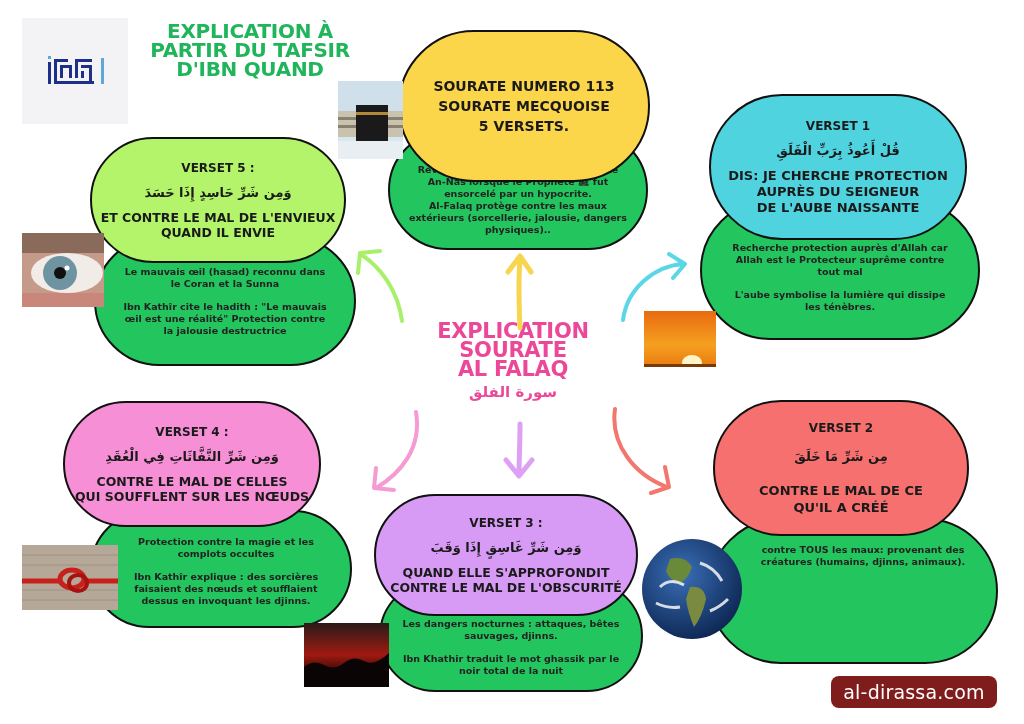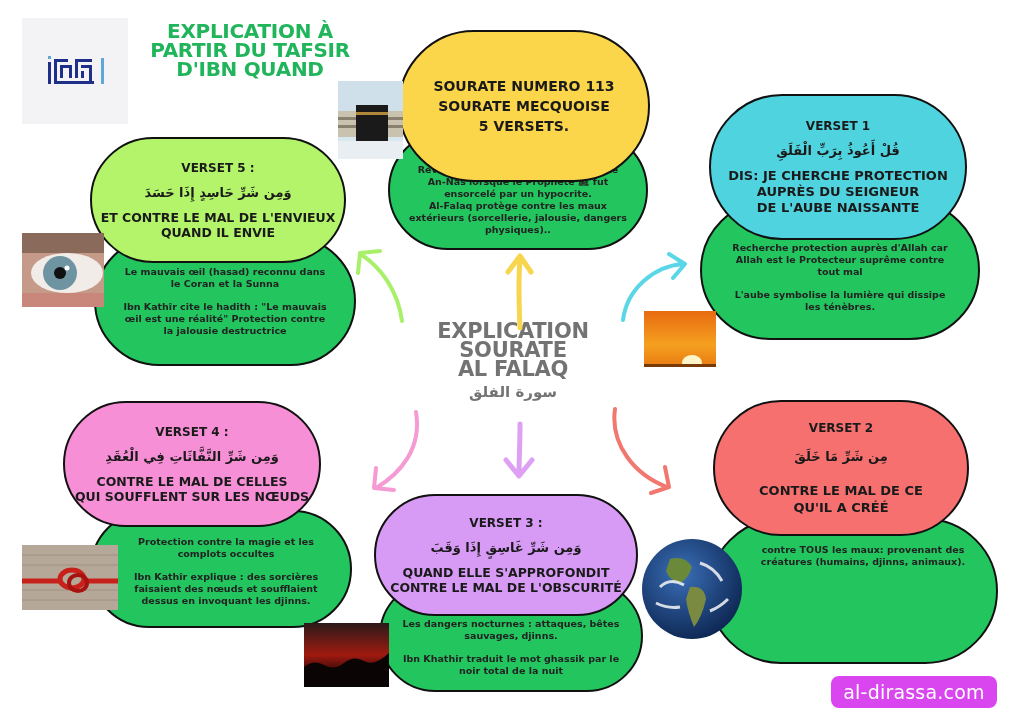--- a/index.html
+++ b/index.html
@@ -8,40 +8,40 @@
 
   .logo-box { position: absolute; left: 22px; top: 18px; width: 106px; height: 106px; background: #f3f3f5; }
   .logo-mark { position: absolute; left: 26px; top: 38px; width: 50px; height: 30px; }
   .logo-side { position: absolute; left: 79px; top: 40px; width: 3px; height: 26px; background: #5fa8d8; }
 
   .main-title { position: absolute; left: 140px; top: 22px; width: 220px; text-align: center;
     color: #1db954; font-weight: bold; font-size: 20px; line-height: 19px; letter-spacing: -0.3px;
     font-family: "DejaVu Sans", sans-serif; color:#21b55b; }
 
   .center-title { position: absolute; left: 418px; top: 322px; width: 190px; text-align: center;
-    color: #737373; font-weight: bold; font-size: 21px; line-height: 19px; letter-spacing: -0.3px; }
+    color: #ec4899; font-weight: bold; font-size: 21px; line-height: 19px; letter-spacing: -0.3px; }
   .center-title .ar { display: block; font-size: 15px; line-height: 26px; margin-top: 0px; }
 
   
   .pill { position: absolute; border: 2px solid #111; border-radius: 999px / 999px; }
   .top-pill { z-index: 3; display: flex; flex-direction: column; align-items: center; justify-content: center; text-align: center; }
   .bottom-pill { z-index: 2; background: #22c55e; display: flex; flex-direction: column; align-items: center; text-align: center; }
 
   .v-label { font-weight: bold; font-size: 12px; line-height: 15px; }
   .v-arabic { font-family: "DejaVu Sans", sans-serif; font-size: 13px; line-height: 22px; direction: rtl; margin: 6px 0 6px; font-weight: bold; }
   .v-fr { font-weight: bold; font-size: 12.5px; line-height: 15px; }
   .desc { font-size: 9.5px; line-height: 12px; font-weight: bold; color: #222; }
   .desc p { margin: 0; }
   .desc p + p { margin-top: 11px; }
 
   .photo { position: absolute; z-index: 5; }
 
   .arrow { position: absolute; z-index: 1; }
 
-  .brand { position: absolute; left: 831px; top: 676px; width: 166px; height: 32px; background: #d946ef; border-radius: 8px;
+  .brand { position: absolute; left: 831px; top: 676px; width: 166px; height: 32px; background: #7f1d1d; border-radius: 8px;
     color: #fff; font-size: 19px; text-align: center; line-height: 32px; font-family: "DejaVu Sans", sans-serif; letter-spacing: 0.2px; }
 </style>
 </head>
 <body>
 
 <div class="logo-box">
   <svg class="logo-mark" viewBox="0 0 50 30">
     <g fill="#1e2f8a">
       <rect x="0" y="6" width="3" height="22"></rect>
       <rect x="0" y="0" width="3" height="3" fill="#5fa8d8"></rect>

